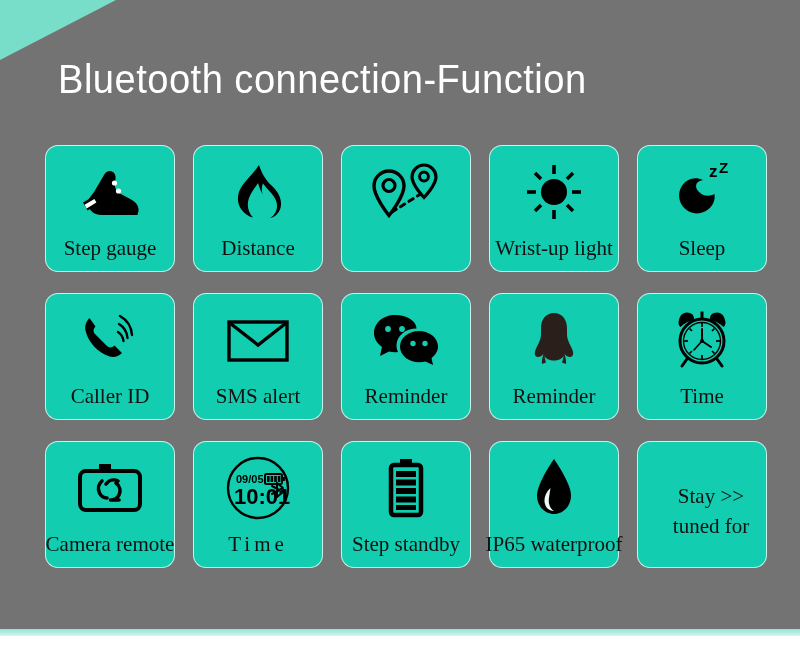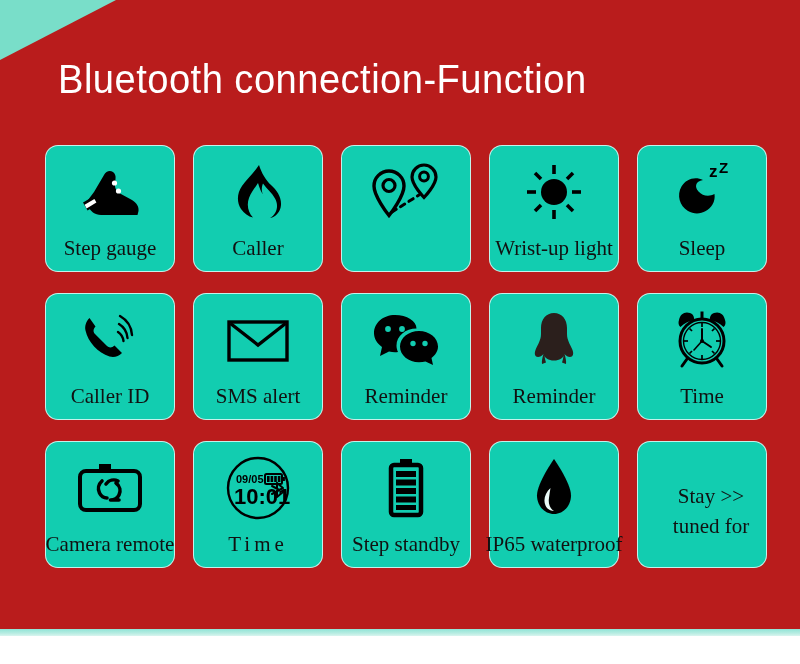--- a/index.html
+++ b/index.html
@@ -9,21 +9,21 @@
     background: #ffffff;
   }
   body {
     font-family: "Liberation Sans", sans-serif;
   }
   #page {
     position: relative;
     width: 800px;
     height: 644px;
     overflow: hidden;
-    background: #b91c1c;
+    background: #737373;
   }
   
   #bottom-band {
     position: absolute;
     left: 0;
     right: 0;
     bottom: 8px;
     height: 7px;
     background: linear-gradient(to bottom, #8fe4d6 0%, #b7ece2 60%, #d9f5ef 100%);
   }
@@ -143,21 +143,21 @@
         </div>
         <div class="card-label">Step gauge</div>
       </div>
 
       <div class="card">
         <div class="icon-wrap">
           <svg width="48" height="58" viewBox="0 0 48 58">
             <path d="M25 2 C19 11 12 17 8 23 C3 30 2.5 39 7 46 C10 50.5 14.5 53.5 19 54.5 C14 49 12.5 42 15 35 C17 29.5 21 25 24 20 C25.5 25 27 29 30 33 C27 29 27.5 24 29 20.5 C33 26 38 30 41 35.5 C45 42.5 43 51 36 55 C42 54 46.5 48.5 47 42 C47.5 34 43 27.5 37 22 C32 17.5 27.5 10 25 2 Z" fill="#000"></path>
           </svg>
         </div>
-        <div class="card-label">Caller</div>
+        <div class="card-label">Distance</div>
       </div>
 
       <div class="card">
         <div class="icon-wrap">
           <svg width="78" height="58" viewBox="0 0 78 58">
             <path d="M22 8 C13.7 8 7 14.7 7 23 C7 33 20 50 22 52.5 C24 50 37 33 37 23 C37 14.7 30.3 8 22 8 Z" fill="none" stroke="#000" stroke-width="3.4"></path>
             <circle cx="22" cy="22.5" r="6" fill="none" stroke="#000" stroke-width="3.2"></circle>
             <path d="M57 2 C50.4 2 45 7.4 45 14 C45 22 57 34.5 57 34.5 C57 34.5 69 22 69 14 C69 7.4 63.6 2 57 2 Z" fill="none" stroke="#000" stroke-width="3.2"></path>
             <circle cx="57" cy="13.5" r="4.4" fill="none" stroke="#000" stroke-width="3"></circle>
             <path d="M25 49 L52 32" fill="none" stroke="#000" stroke-width="3" stroke-dasharray="5,5" stroke-linecap="round"></path>

